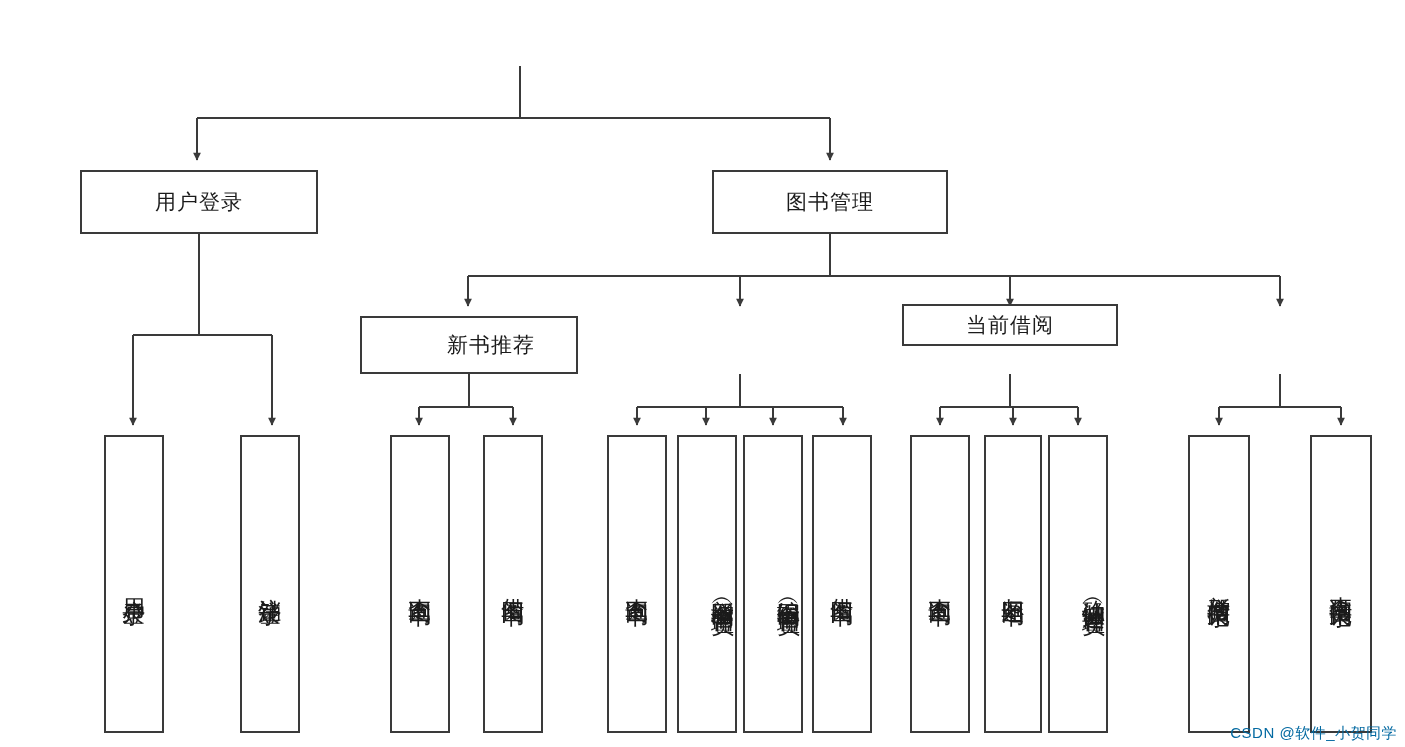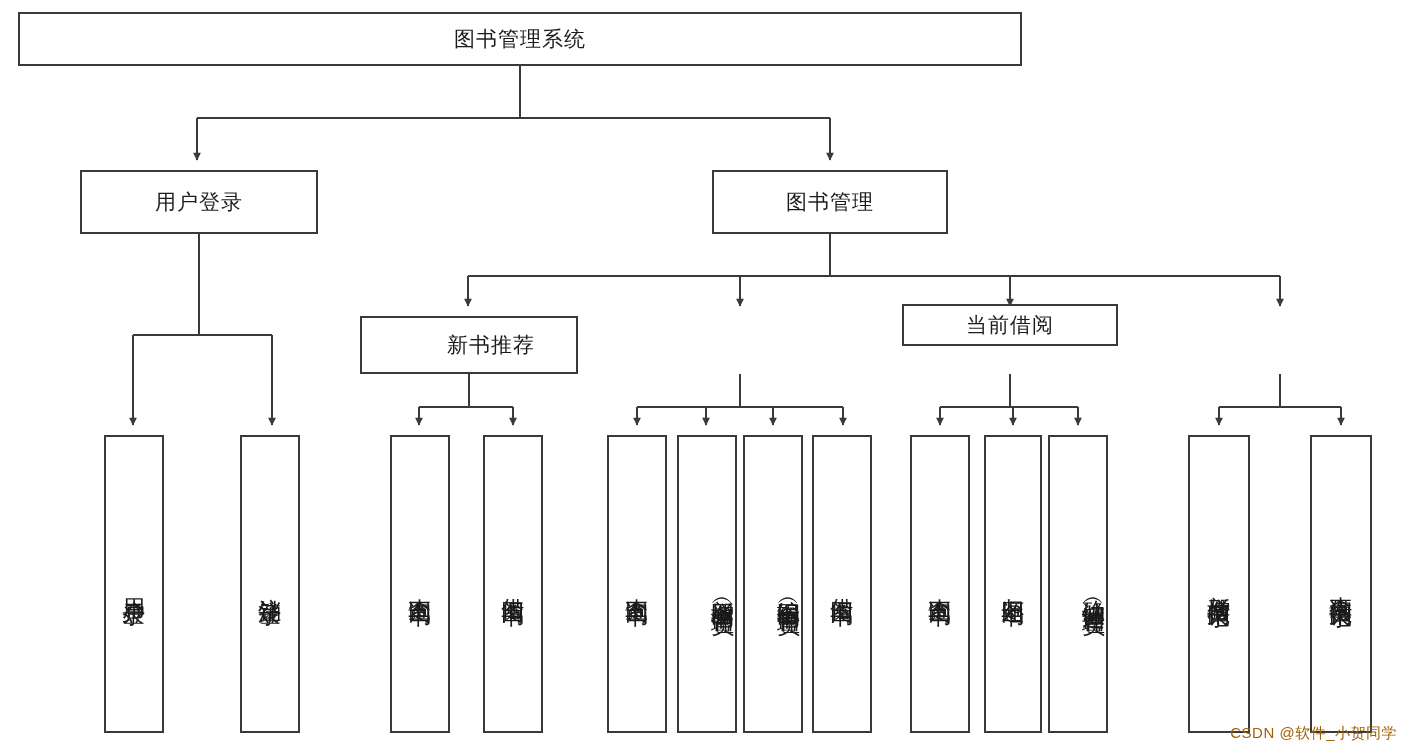--- a/index.html
+++ b/index.html
@@ -6,21 +6,21 @@
   body{width:1405px;height:747px;overflow:hidden;font-family:"Liberation Sans","DejaVu Sans",sans-serif;}
   #stage{position:relative;width:1405px;height:747px;background:#fff;}
   svg#wires{position:absolute;left:0;top:0;width:1405px;height:747px;}
   .node{position:absolute;box-sizing:border-box;border:2.2px solid #3a3a3a;background:#ffffff;
         display:flex;align-items:center;justify-content:center;color:#1b1b1b;}
   .node.h{font-size:21px;letter-spacing:1px;}
   .node.v{writing-mode:vertical-rl;text-orientation:upright;font-size:23px;letter-spacing:2px;
           align-items:flex-start;justify-content:center;padding-top:14px;line-height:1.06;}
   .node.v.mid{align-items:center;padding-top:0;}
   .node.root{border-width:2.4px;}
-  .wm{position:absolute;right:8px;bottom:4px;font-size:15px;color:#a16207;letter-spacing:.5px;
+  .wm{position:absolute;right:8px;bottom:4px;font-size:15px;color:#0369a1;letter-spacing:.5px;
       white-space:nowrap;}
 </style>
 </head>
 <body>
 
 <div id="stage">
 
   <svg id="wires" viewBox="0 0 1405 747" xmlns="http://www.w3.org/2000/svg">
     <defs>
       <marker id="arw" markerWidth="9" markerHeight="9" refX="4.5" refY="7.6" orient="0" markerUnits="userSpaceOnUse">
@@ -64,21 +64,20 @@
       <path d="M1013,407 L1013,425" marker-end="url(#arw)"></path>
       <path d="M1078,407 L1078,425" marker-end="url(#arw)"></path>
 
       <path d="M1280,374 L1280,407"></path>
       <path d="M1219,407 L1341,407"></path>
       <path d="M1219,407 L1219,425" marker-end="url(#arw)"></path>
       <path d="M1341,407 L1341,425" marker-end="url(#arw)"></path>
     </g>
   </svg>
 
-  <div class="node h root" style="left: 18px; top: 12px; width: 1004px; height: 54px;">图书管理系统</div>
 
   <div class="node h" style="left: 80px; top: 170px; width: 238px; height: 64px;">用户登录</div>
   <div class="node h" style="left: 712px; top: 170px; width: 236px; height: 64px;">图书管理</div>
 
   <div class="node h" style="left: 360px; top: 316px; width: 218px; height: 58px; padding-left: 44px;">新书推荐</div>
   <div class="node h" style="left: 902px; top: 304px; width: 216px; height: 42px;">当前借阅</div>
 
   <div class="node v mid" style="left: 104px; top: 435px; width: 60px; height: 298px;">用户登录</div>
   <div class="node v mid" style="left: 240px; top: 435px; width: 60px; height: 298px;">注销登录</div>
   <div class="node v mid" style="left: 390px; top: 435px; width: 60px; height: 298px;">查询图书</div>

